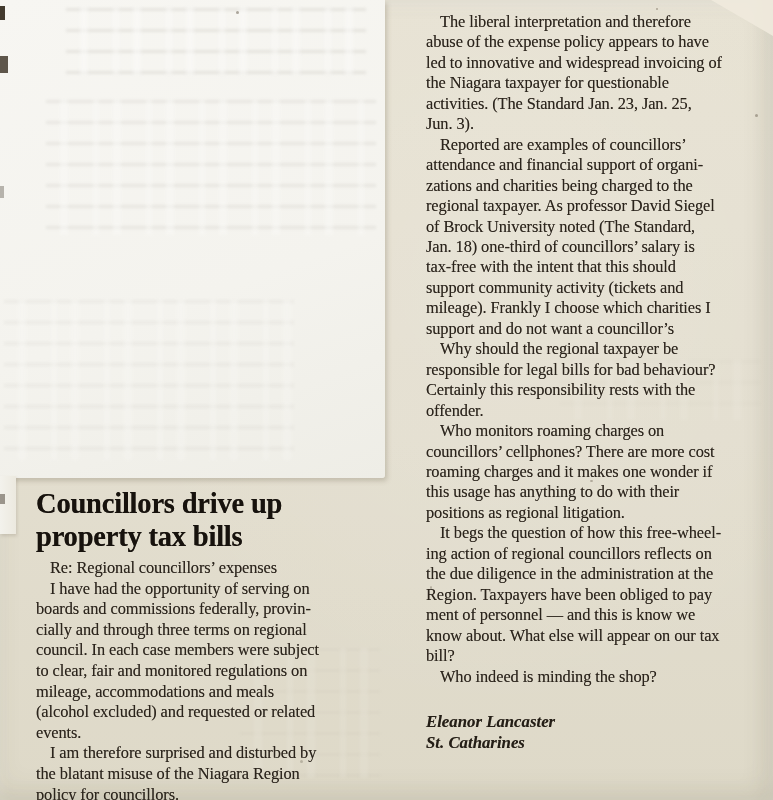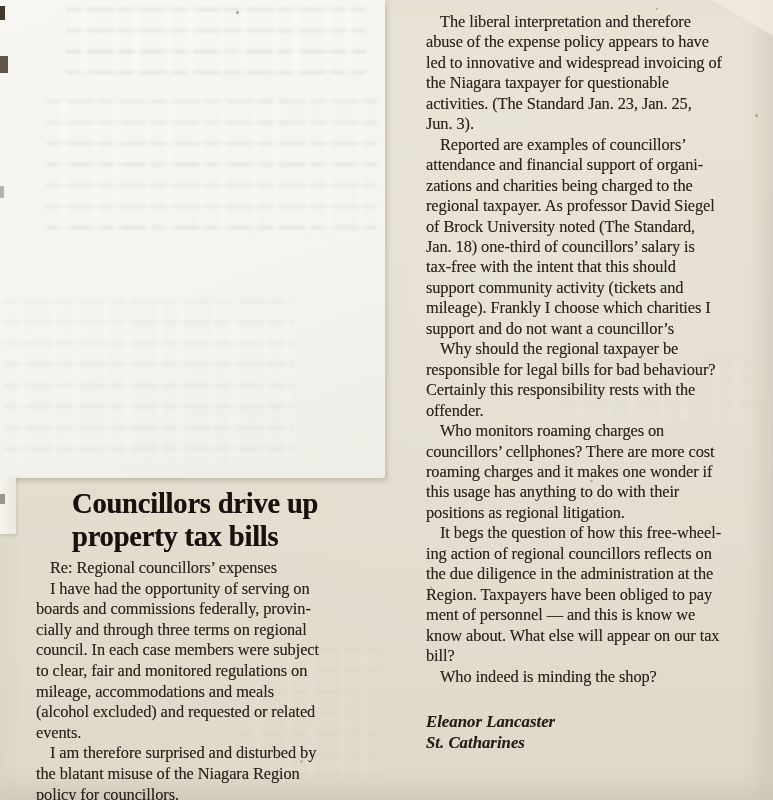--- a/index.html
+++ b/index.html
@@ -55,21 +55,20 @@
   .s6{left:300px;top:760px;width:3px;height:3px;opacity:.35;}
   
   .col{position:absolute;}
   .left-col{left:36px;top:487px;width:348px;}
   .right-col{left:426px;top:12px;width:364px;}
   .headline{
     font-size:28.5px;line-height:33px;font-weight:700;color:#17120d;
     letter-spacing:-0.2px;
     text-shadow:0 0 0.6px rgba(23,18,13,0.7);
     margin-bottom:5px;
-    margin-left:36px;
   }
   .body-text{font-size:16.4px;line-height:20.45px;}
   .left-col .body-text{line-height:20.6px;}
   .line{white-space:nowrap;letter-spacing:-0.1px;text-shadow:0 0 0.4px rgba(43,36,28,0.45);}
   .para.indent .line:first-child{text-indent:14px;}
   .signature{
     margin-top:24px;font-size:16.8px;line-height:21px;
     font-weight:700;font-style:italic;color:#241e16;
     text-shadow:0 0 0.4px rgba(36,30,22,0.5);
   }

